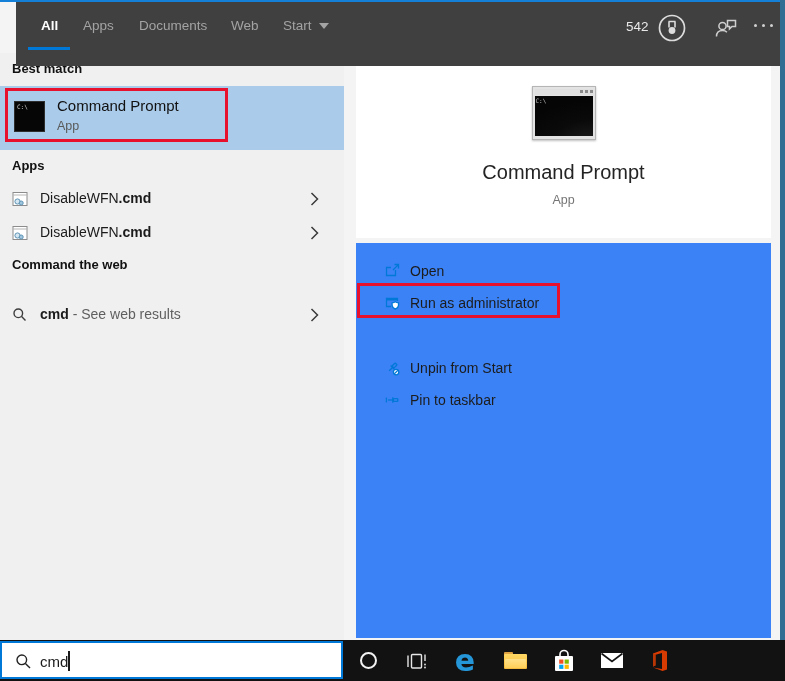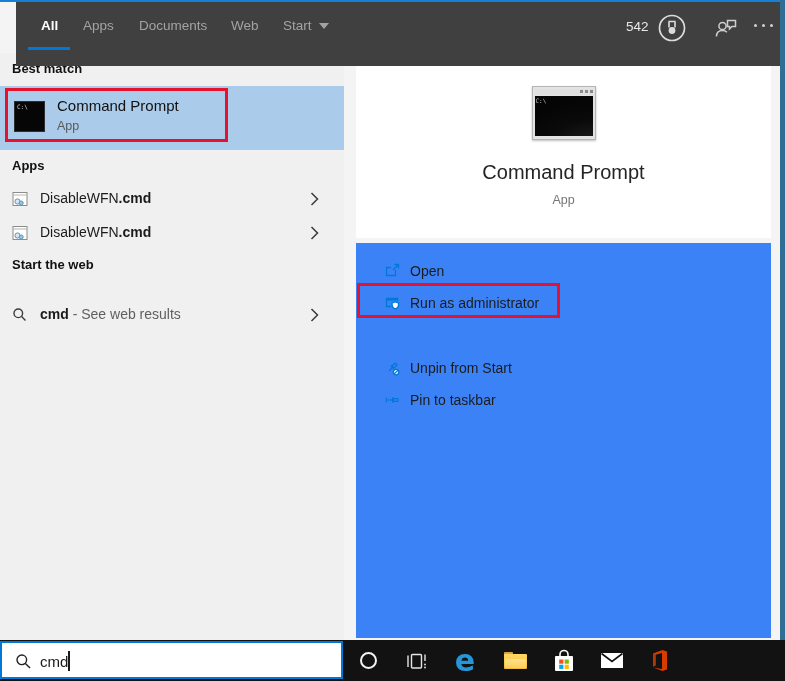--- a/index.html
+++ b/index.html
@@ -188,21 +188,21 @@
         </svg>
       </span>
       <span class="row-text"><span>DisableWFN</span><span class="match">.cmd</span></span>
       <span class="chevron">
         <svg width="9" height="14" viewBox="0 0 9 14" fill="none" stroke="#3b3b3b" stroke-width="1.5">
             <path d="M1.5 1 L7.5 7 L1.5 13"></path>
           </svg>
       </span>
     </div>
 
-    <div class="section-header" id="hdr-web">Start the web</div>
+    <div class="section-header" id="hdr-web">Command the web</div>
 
     <div class="list-row" id="web-row">
       <span class="row-icon">
         <svg width="16" height="16" viewBox="0 0 16 16" fill="none" stroke="#3d3d3d" stroke-width="1.4">
           <circle cx="6.3" cy="6.3" r="4.3"></circle>
             <path d="M9.6 9.6 L13.5 13.5"></path>
         </svg>
       </span>
       <span class="row-text"><span class="query">cmd</span><span class="suffix"> - See web results</span></span>
       <span class="chevron">

